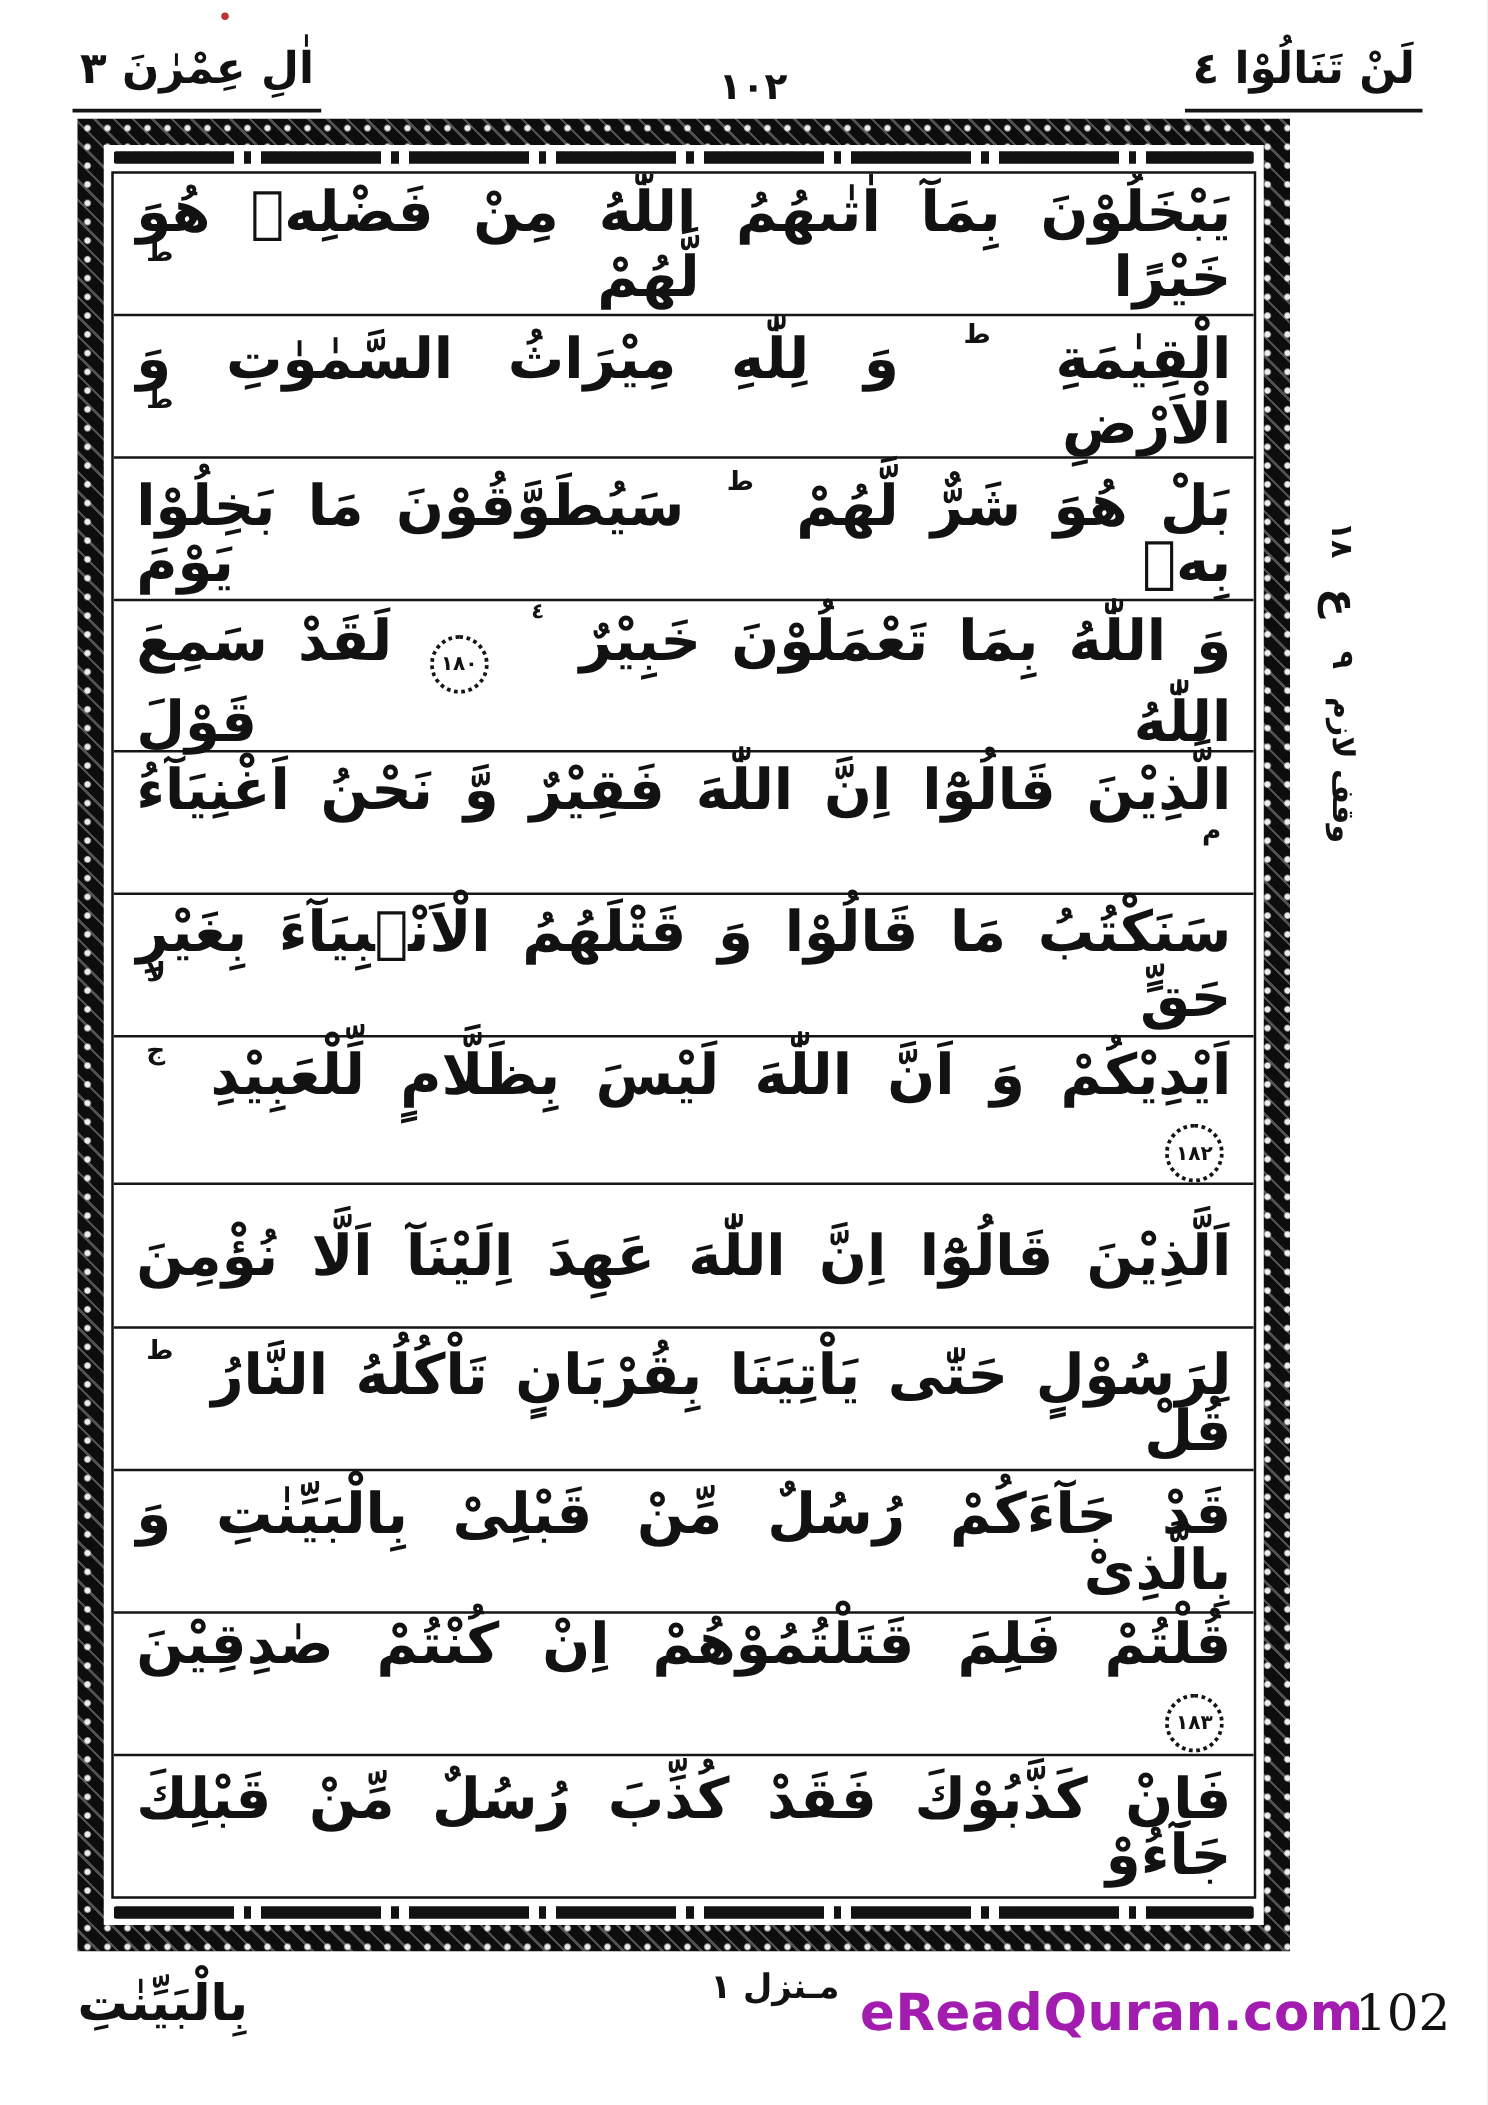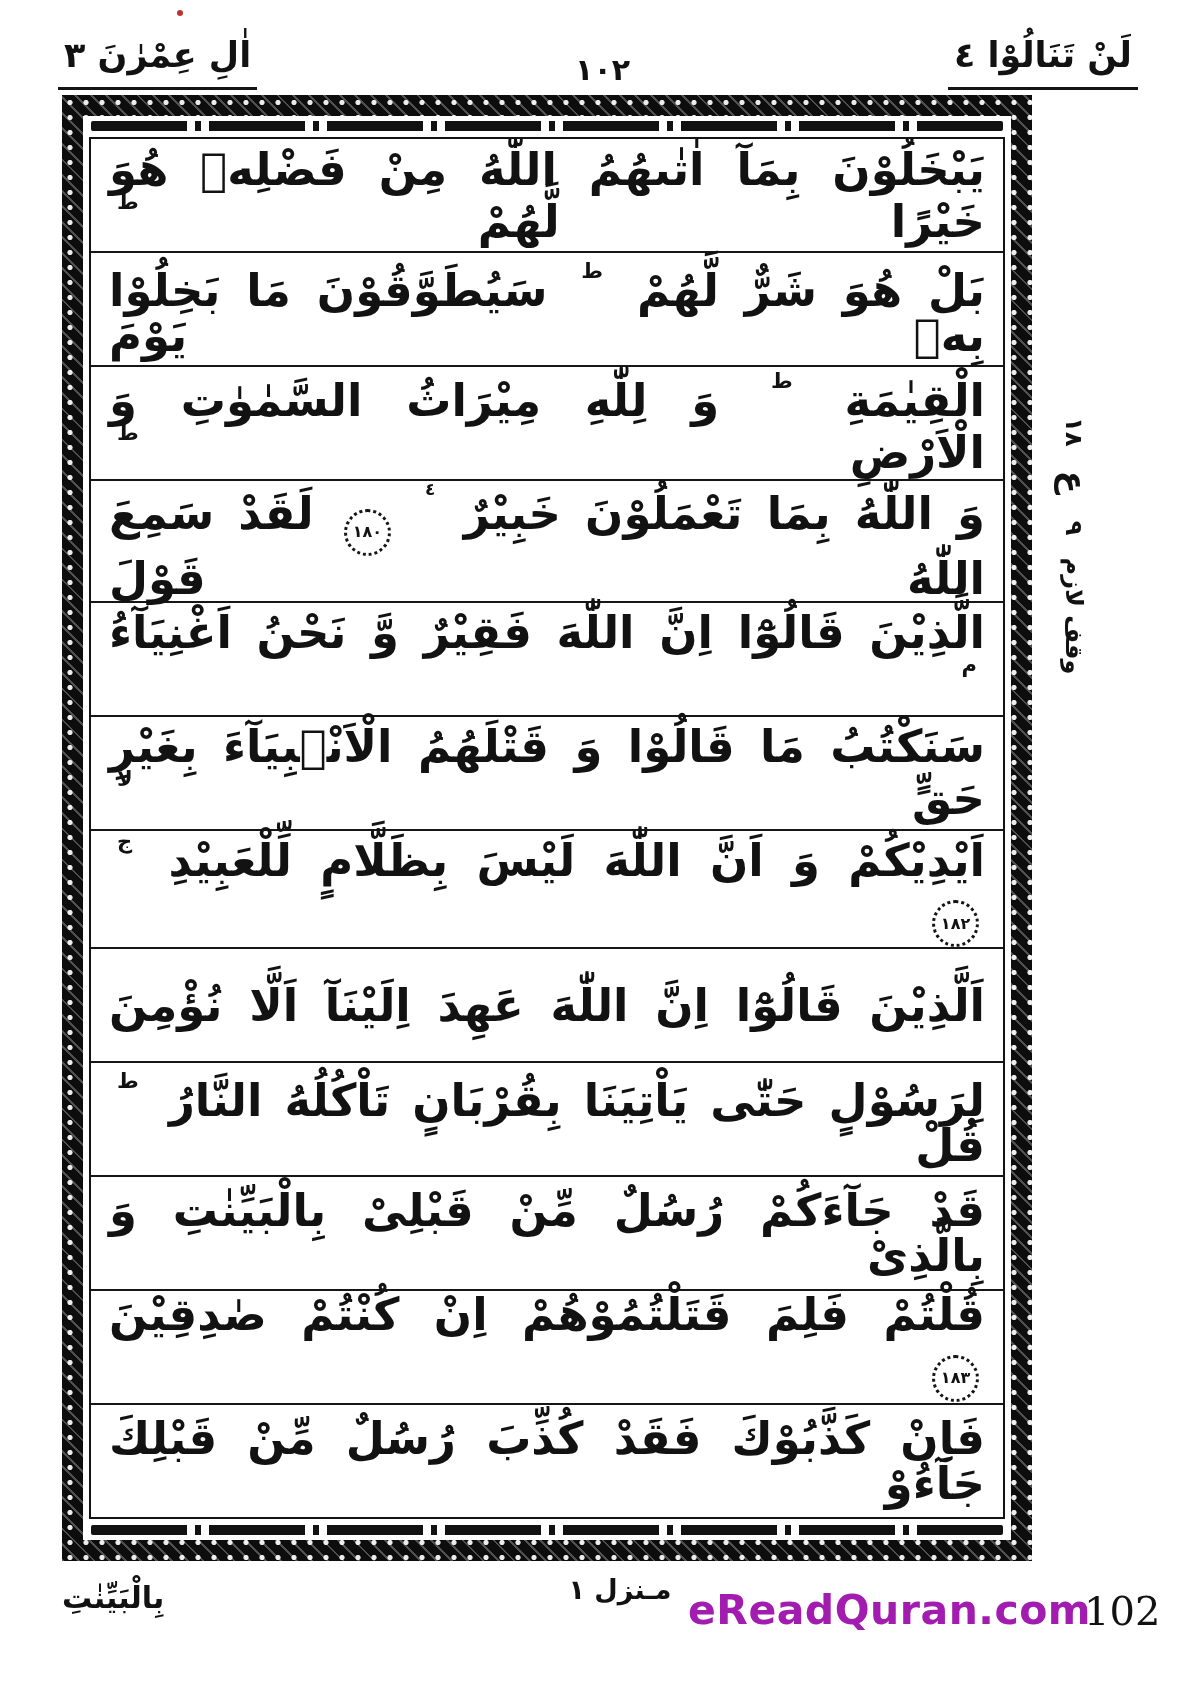--- a/index.html
+++ b/index.html
@@ -70,21 +70,21 @@
     display:flex; flex-direction:column; align-items:center; gap:14px;
     direction:rtl;
   }
   .margin-item{ transform:rotate(90deg); font-weight:700; white-space:nowrap; }
   .mi-num{ font-size:24px; }
   .mi-ain{ font-size:34px; transform:rotate(90deg) translateX(2px); }
   .mi-phrase{ font-size:24px; margin-top:46px; }
   
   .footer{ position:absolute; left:0; top:1572px; width:1190px; height:100px; }
   .catchword{
-    position:absolute; left:62px; top:8px; font-size:30px; font-weight:700; direction:rtl;
+    position:absolute; left:62px; top:8px; font-size:40px; font-weight:700; direction:rtl;
   }
   .manzil{
     position:absolute; left:540px; top:2px; width:160px; text-align:center;
     font-size:27px; font-weight:700; direction:rtl;
   }
   .site{
     position:absolute; left:688px; top:14px; width:370px; text-align:center;
     font-size:41px; font-weight:700; letter-spacing:.5px;
   }
   .pagenum{
@@ -107,24 +107,24 @@
   </div>
 
   <div class="frame">
     <div class="frame-inner">
       <div class="deco-strip"></div>
       <div class="text-block">
           <div class="line-row">
             <div class="line-text"><span class="seg-t">يَبْخَلُوْنَ بِمَآ اٰتٰىهُمُ اللّٰهُ مِنْ فَضْلِهٖ هُوَ خَيْرًا لَّهُمْ</span> <span class="seg-m">ط</span> </div>
           </div>
           <div class="line-row">
-            <div class="line-text"><span class="seg-t">بَلْ هُوَ شَرٌّ لَّهُمْ</span> <span class="seg-m">ط</span> <span class="seg-t">سَيُطَوَّقُوْنَ مَا بَخِلُوْا بِهٖ يَوْمَ</span> </div>
+            <div class="line-text"><span class="seg-t">الْقِيٰمَةِ</span> <span class="seg-m">ط</span> <span class="seg-t">وَ لِلّٰهِ مِيْرَاثُ السَّمٰوٰتِ وَ الْاَرْضِ</span> <span class="seg-m">ط</span> </div>
           </div>
           <div class="line-row">
-            <div class="line-text"><span class="seg-t">الْقِيٰمَةِ</span> <span class="seg-m">ط</span> <span class="seg-t">وَ لِلّٰهِ مِيْرَاثُ السَّمٰوٰتِ وَ الْاَرْضِ</span> <span class="seg-m">ط</span> </div>
+            <div class="line-text"><span class="seg-t">بَلْ هُوَ شَرٌّ لَّهُمْ</span> <span class="seg-m">ط</span> <span class="seg-t">سَيُطَوَّقُوْنَ مَا بَخِلُوْا بِهٖ يَوْمَ</span> </div>
           </div>
           <div class="line-row">
             <div class="line-text"><span class="seg-t">وَ اللّٰهُ بِمَا تَعْمَلُوْنَ خَبِيْرٌ</span> <span class="seg-s">٤</span> <span class="ayah">١٨٠</span> <span class="seg-t">لَقَدْ سَمِعَ اللّٰهُ قَوْلَ</span> </div>
           </div>
           <div class="line-row">
             <div class="line-text"><span class="seg-t">الَّذِيْنَ قَالُوْٓا اِنَّ اللّٰهَ فَقِيْرٌ وَّ نَحْنُ اَغْنِيَآءُ</span> <span class="seg-m">م</span> </div>
           </div>
           <div class="line-row">
             <div class="line-text"><span class="seg-t">سَنَكْتُبُ مَا قَالُوْا وَ قَتْلَهُمُ الْاَنْۢبِيَآءَ بِغَيْرِ حَقٍّ</span> <span class="seg-m">لا</span> </div>
           </div>

